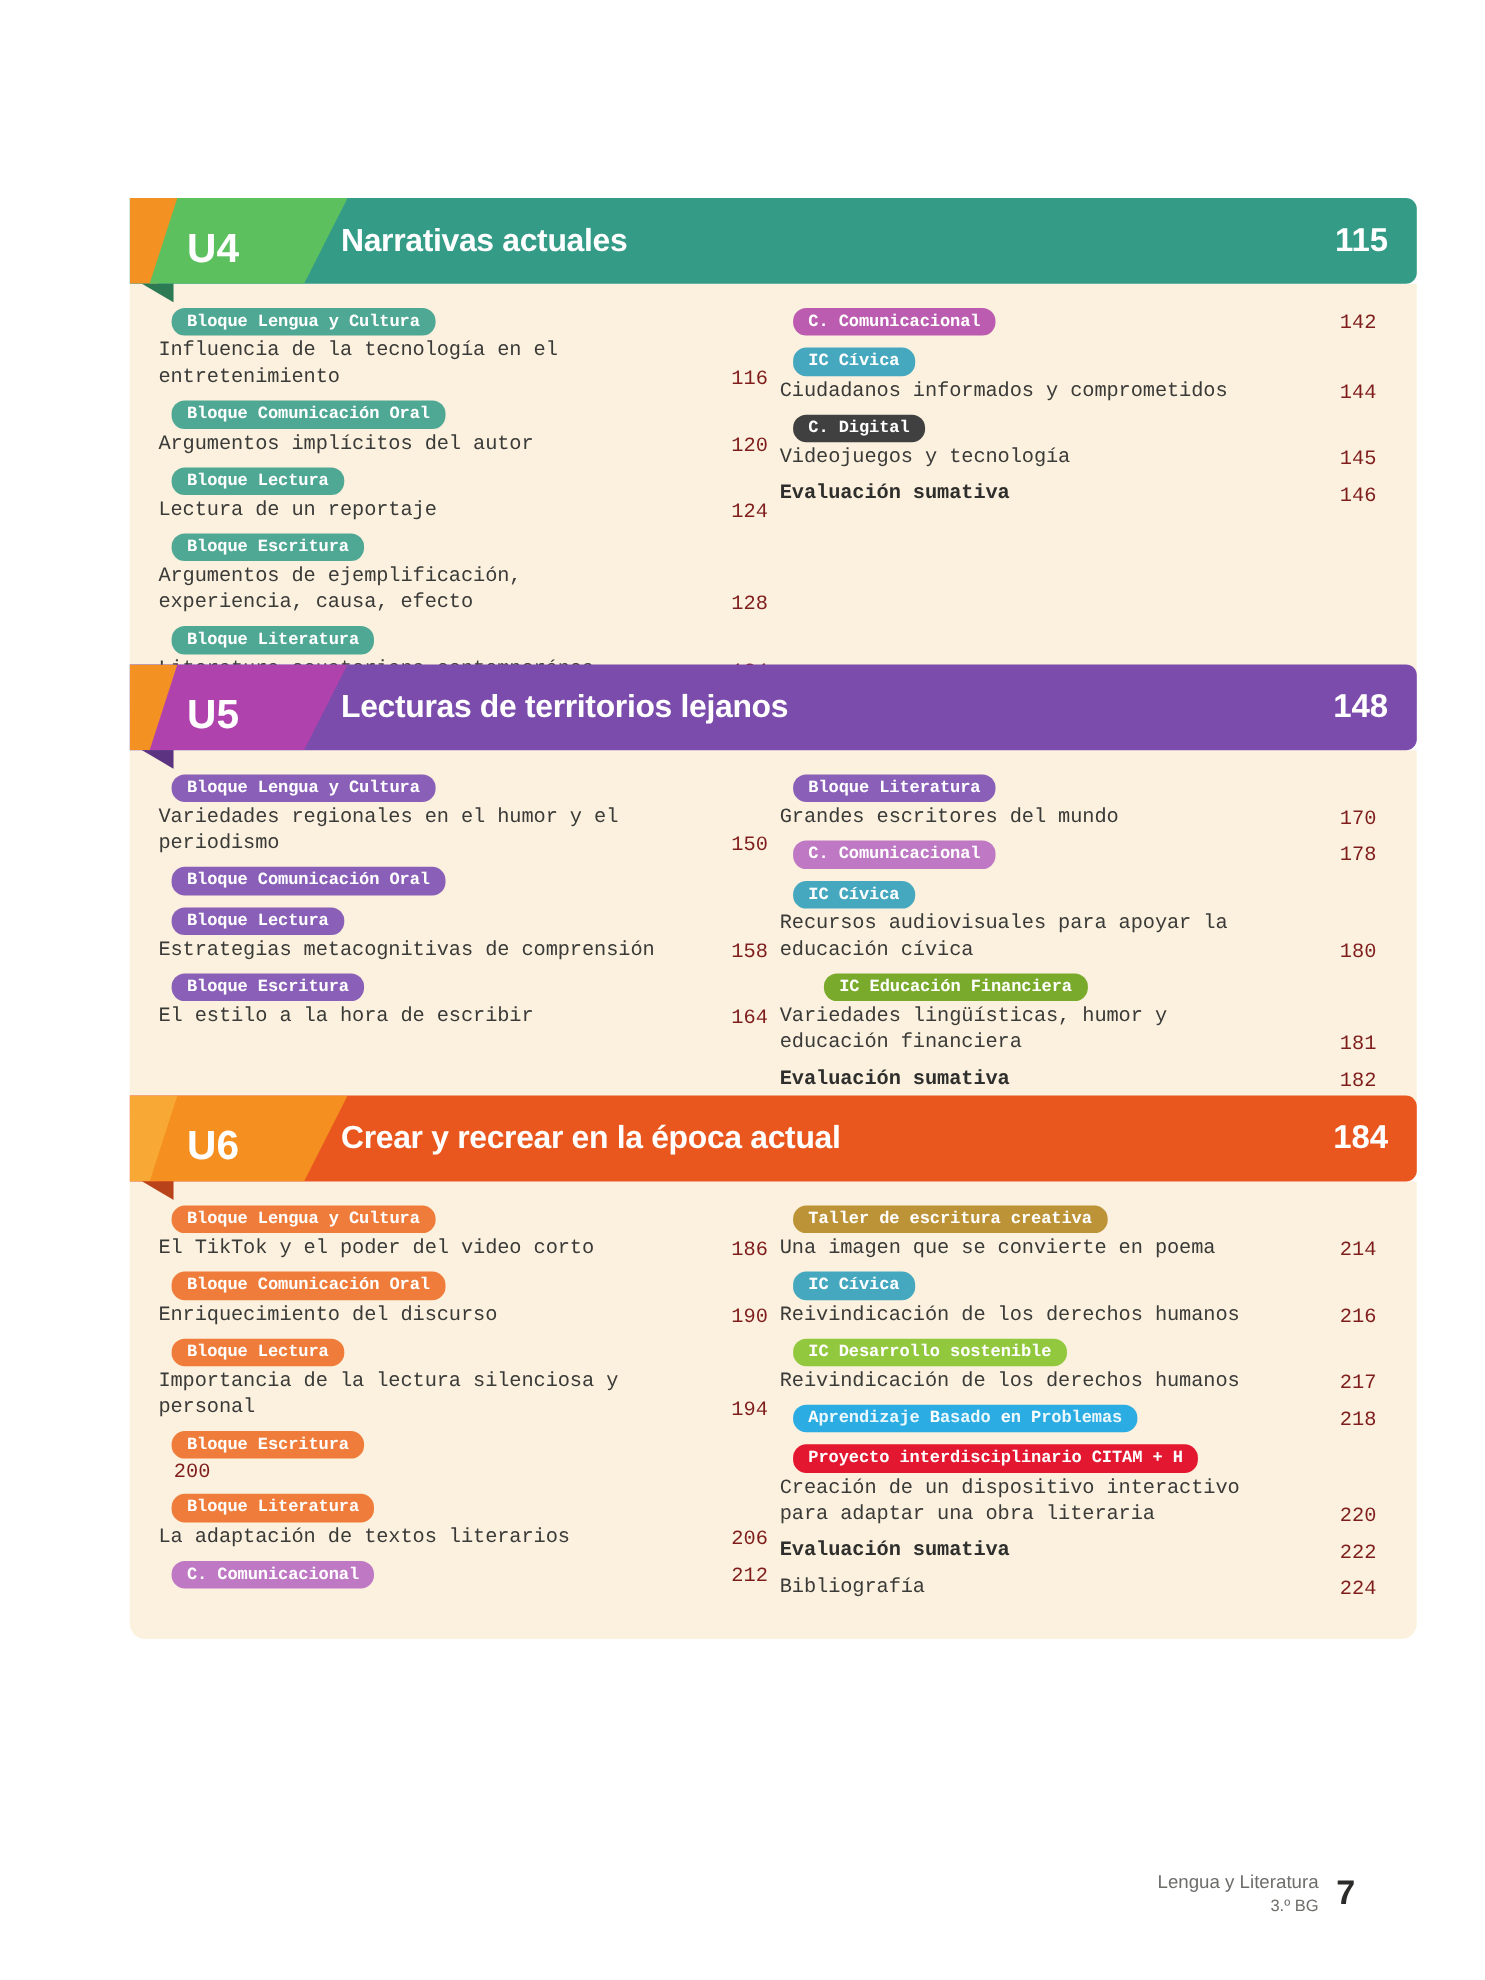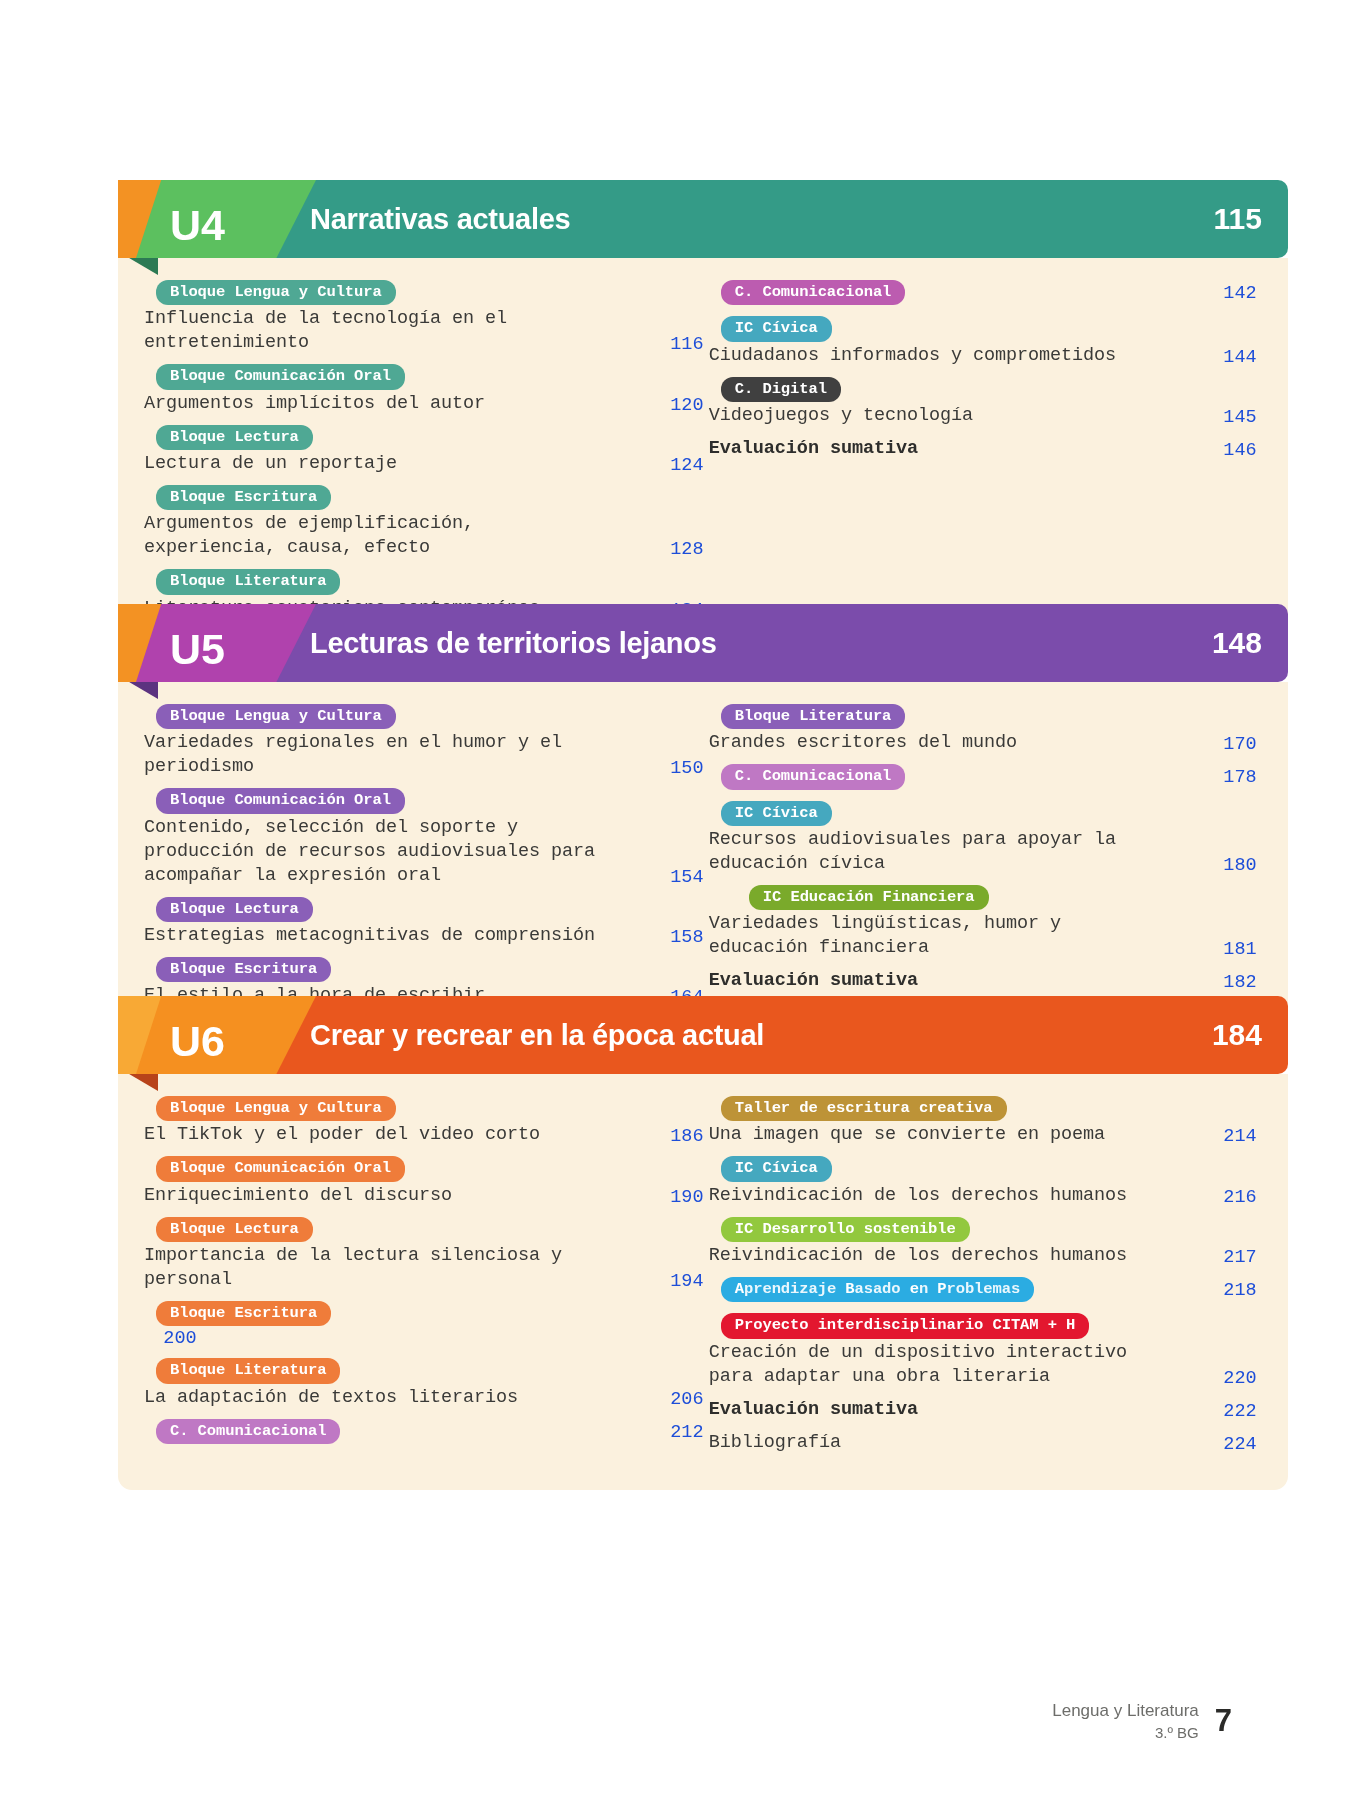--- a/index.html
+++ b/index.html
@@ -64,21 +64,21 @@
     top: 0;
     height: 78px;
     width: 180px;
     clip-path: polygon(14% 0, 100% 0, 78% 100%, 0 100%);
     z-index: 4;
     display: flex;
     align-items: center;
   }
 
   .unit-code {
-    font-size: 43px;
+    font-size: 37px;
     font-weight: bold;
     color: #ffffff;
     letter-spacing: 0px;
     margin-left: 34px;
     line-height: 1;
     margin-top: 12px;
   }
 
   .unit-bar {
     position: absolute;
@@ -159,23 +159,23 @@
     max-width: 460px;
   }
 
   .entry-text.bold {
     font-weight: bold;
     color: #2e2e2c;
   }
 
   .entry-page {
     font-size: 18.5px;
-    color: #1d4ed8;
+    color: #7f1d1d;
     min-width: 44px;
-    text-align: center;
+    text-align: left;
     flex: 0 0 auto;
     margin-left: 14px;
   }
 
   
   .badge-row {
     display: flex;
     align-items: center;
     justify-content: space-between;
   }
@@ -322,24 +322,20 @@
               </div>
               <div class="entry-row">
                 <div class="entry-text">Variedades regionales en el humor y el periodismo</div>
                 <span class="entry-page">150</span>
               </div>
             </div>
             <div class="entry">
               <div class="badge-row">
                 <span class="badge" style="background: rgb(138, 95, 184);">Bloque Comunicación Oral</span>
               </div>
-              <div class="entry-row">
-                <div class="entry-text">Contenido, selección del soporte y producción de recursos audiovisuales para acompañar la expresión oral</div>
-                <span class="entry-page">154</span>
-              </div>
             </div>
             <div class="entry">
               <div class="badge-row">
                 <span class="badge" style="background: rgb(138, 95, 184);">Bloque Lectura</span>
               </div>
               <div class="entry-row">
                 <div class="entry-text">Estrategias metacognitivas de comprensión</div>
                 <span class="entry-page">158</span>
               </div>
             </div>

